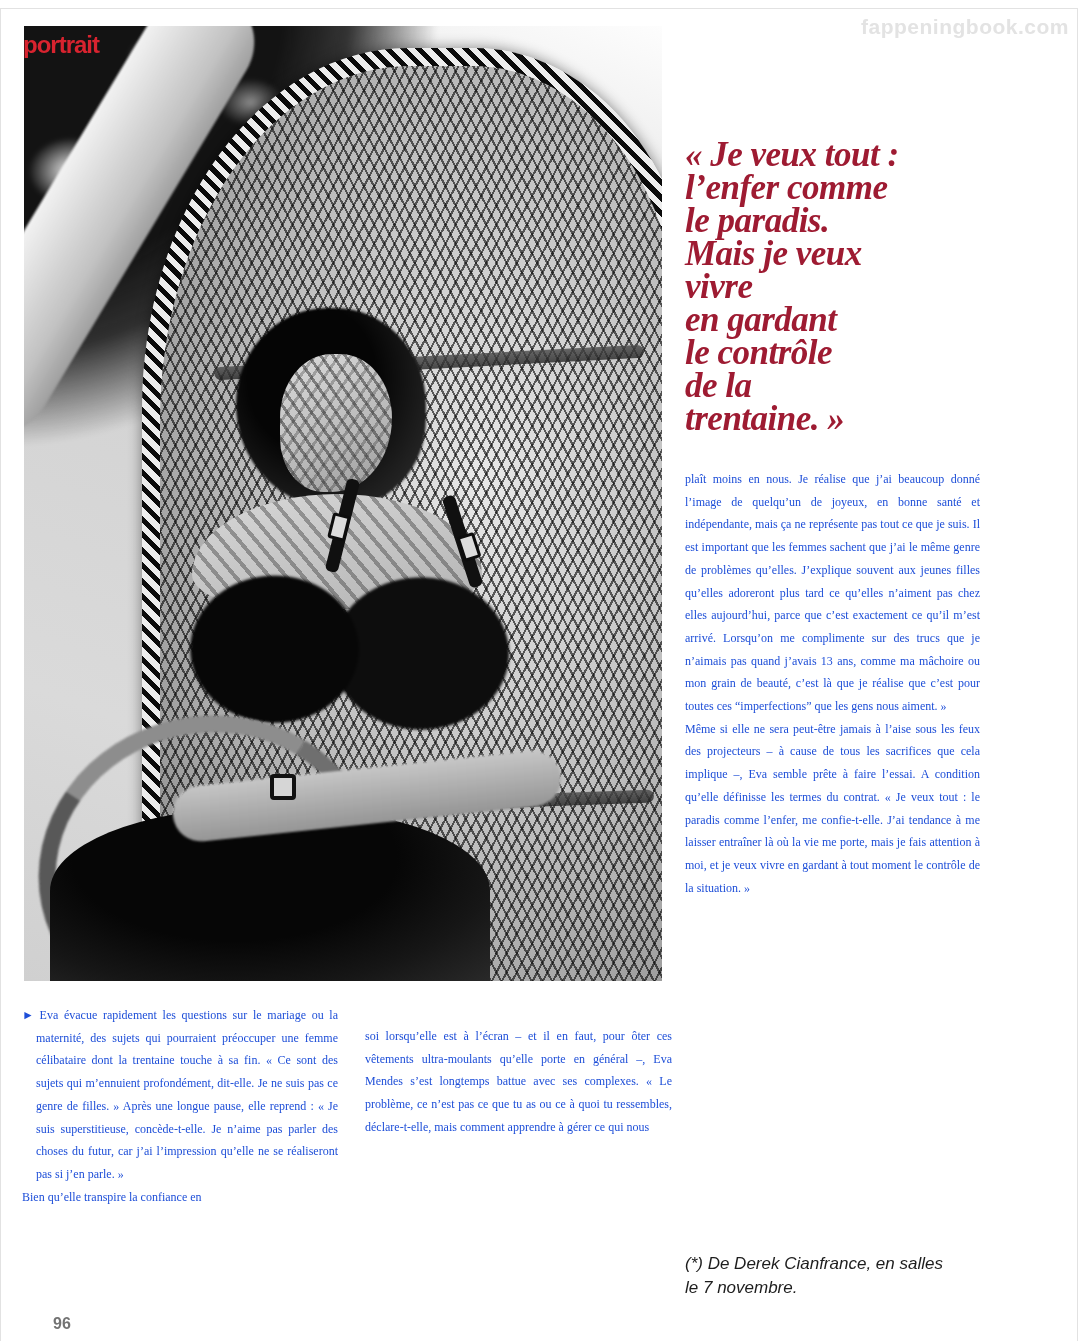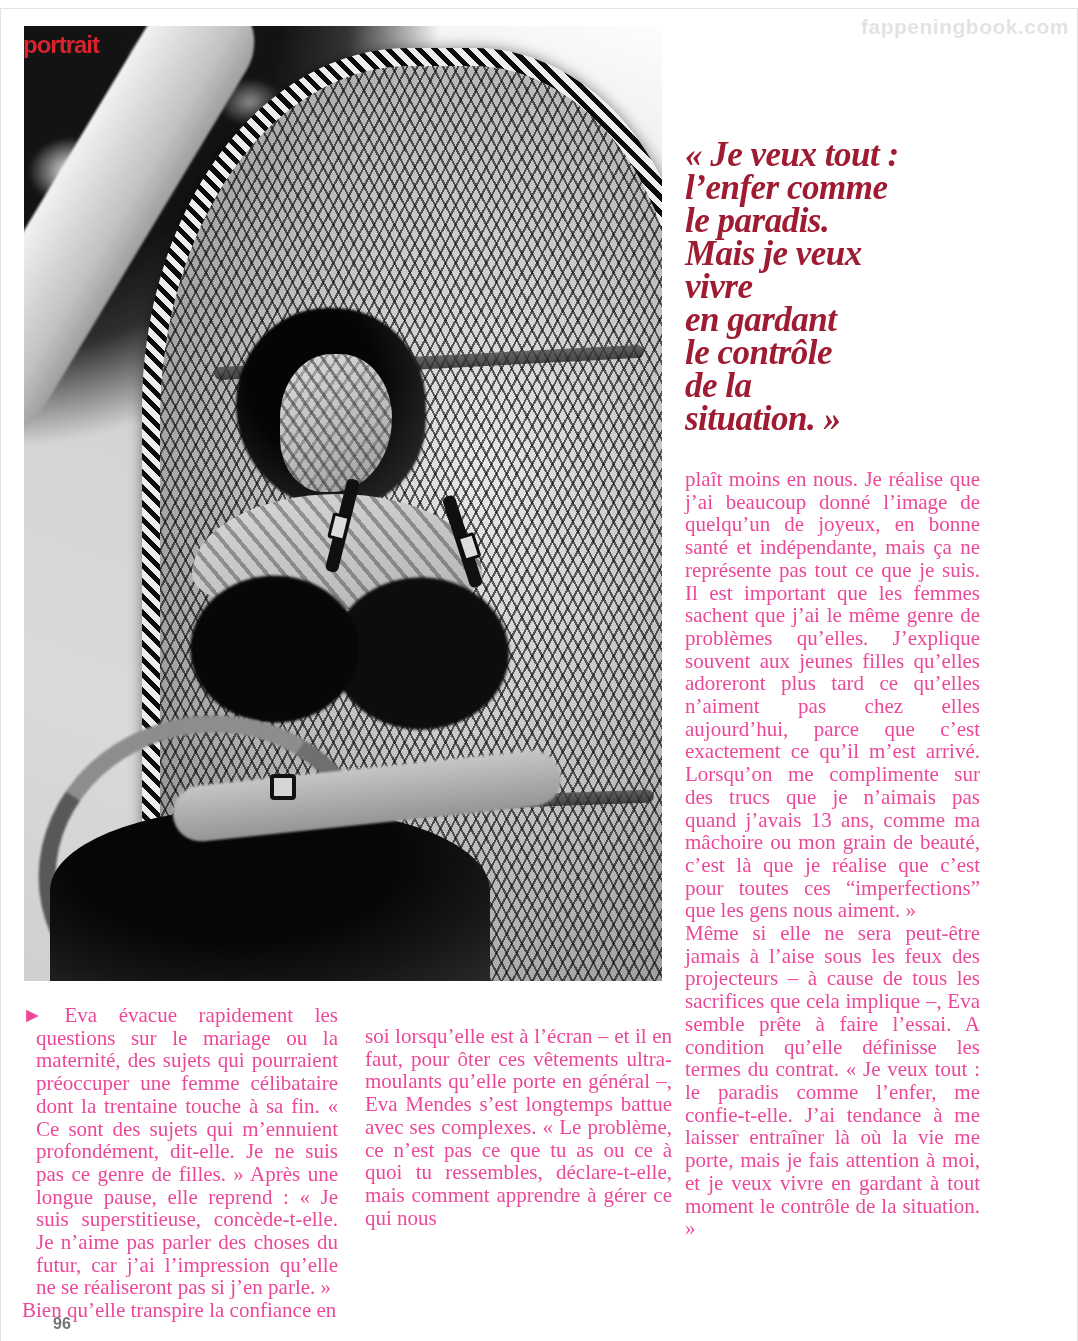--- a/index.html
+++ b/index.html
@@ -137,22 +137,22 @@
     font-family:"Liberation Serif", serif;
     font-style:italic; font-weight:bold;
     font-size:35px; line-height:33px; letter-spacing:-0.5px;
     color:#9e1b32;
     white-space:pre-line;
   }
 
   
   .bodycol {
     position:absolute;
-    font-size:21px; line-height:22.7px;
-    color:#ec4899;
+    font-size:12px; line-height:22.7px;
+    color:#1d4ed8;
     text-align:justify;
     hyphens:auto; -webkit-hyphens:auto;
   }
   .bodycol p { margin:0; }
   .col-left  { left:21px;  top:995px;  width:316px; }
   .col-left p.lead { text-indent:-14px; padding-left:14px; }
   .col-mid   { left:364px; top:1016px; width:307px; }
   .col-right { left:684px; top:459px;  width:295px; }
 
   .footnote {
@@ -209,33 +209,35 @@
   <div class="section-label">portrait</div>
 
   <div class="pullquote">« Je veux tout :
 l’enfer comme
 le paradis.
 Mais je veux
 vivre
 en gardant
 le contrôle
 de la
-situation. »</div>
+trentaine. »</div>
 
   <div class="bodycol col-left">
     <p class="lead">► Eva évacue rapidement les questions sur le mariage ou la maternité, des sujets qui pourraient préoccuper une femme célibataire dont la trentaine touche à sa fin. « Ce sont des sujets qui m’ennuient profondément, dit-elle. Je ne suis pas ce genre de filles. » Après une longue pause, elle reprend : « Je suis superstitieuse, concède-t-elle. Je n’aime pas parler des choses du futur, car j’ai l’impression qu’elle ne se réaliseront pas si j’en parle. »</p>
     <p>Bien qu’elle transpire la confiance en</p>
   </div>
 
   <div class="bodycol col-mid">
     <p>soi lorsqu’elle est à l’écran – et il en faut, pour ôter ces vêtements ultra-moulants qu’elle porte en général –, Eva Mendes s’est longtemps battue avec ses complexes. « Le problème, ce n’est pas ce que tu as ou ce à quoi tu ressembles, déclare-t-elle, mais comment apprendre à gérer ce qui nous</p>
   </div>
 
   <div class="bodycol col-right">
     <p>plaît moins en nous. Je réalise que j’ai beaucoup donné l’image de quelqu’un de joyeux, en bonne santé et indépendante, mais ça ne représente pas tout ce que je suis. Il est important que les femmes sachent que j’ai le même genre de problèmes qu’elles. J’explique souvent aux jeunes filles qu’elles adoreront plus tard ce qu’elles n’aiment pas chez elles aujourd’hui, parce que c’est exactement ce qu’il m’est arrivé. Lorsqu’on me complimente sur des trucs que je n’aimais pas quand j’avais 13 ans, comme ma mâchoire ou mon grain de beauté, c’est là que je réalise que c’est pour toutes ces “imperfections” que les gens nous aiment. »</p>
     <p>Même si elle ne sera peut-être jamais à l’aise sous les feux des projecteurs – à cause de tous les sacrifices que cela implique –, Eva semble prête à faire l’essai. A condition qu’elle définisse les termes du contrat. « Je veux tout : le paradis comme l’enfer, me confie-t-elle. J’ai tendance à me laisser entraîner là où la vie me porte, mais je fais attention à moi, et je veux vivre en gardant à tout moment le contrôle de la situation. »</p>
   </div>
 
+  <div class="footnote">(*) De Derek Cianfrance, en salles
+le 7 novembre.</div>
 
   <div class="page-number">96</div>
 
 
 </div>
 
 </body></html>

